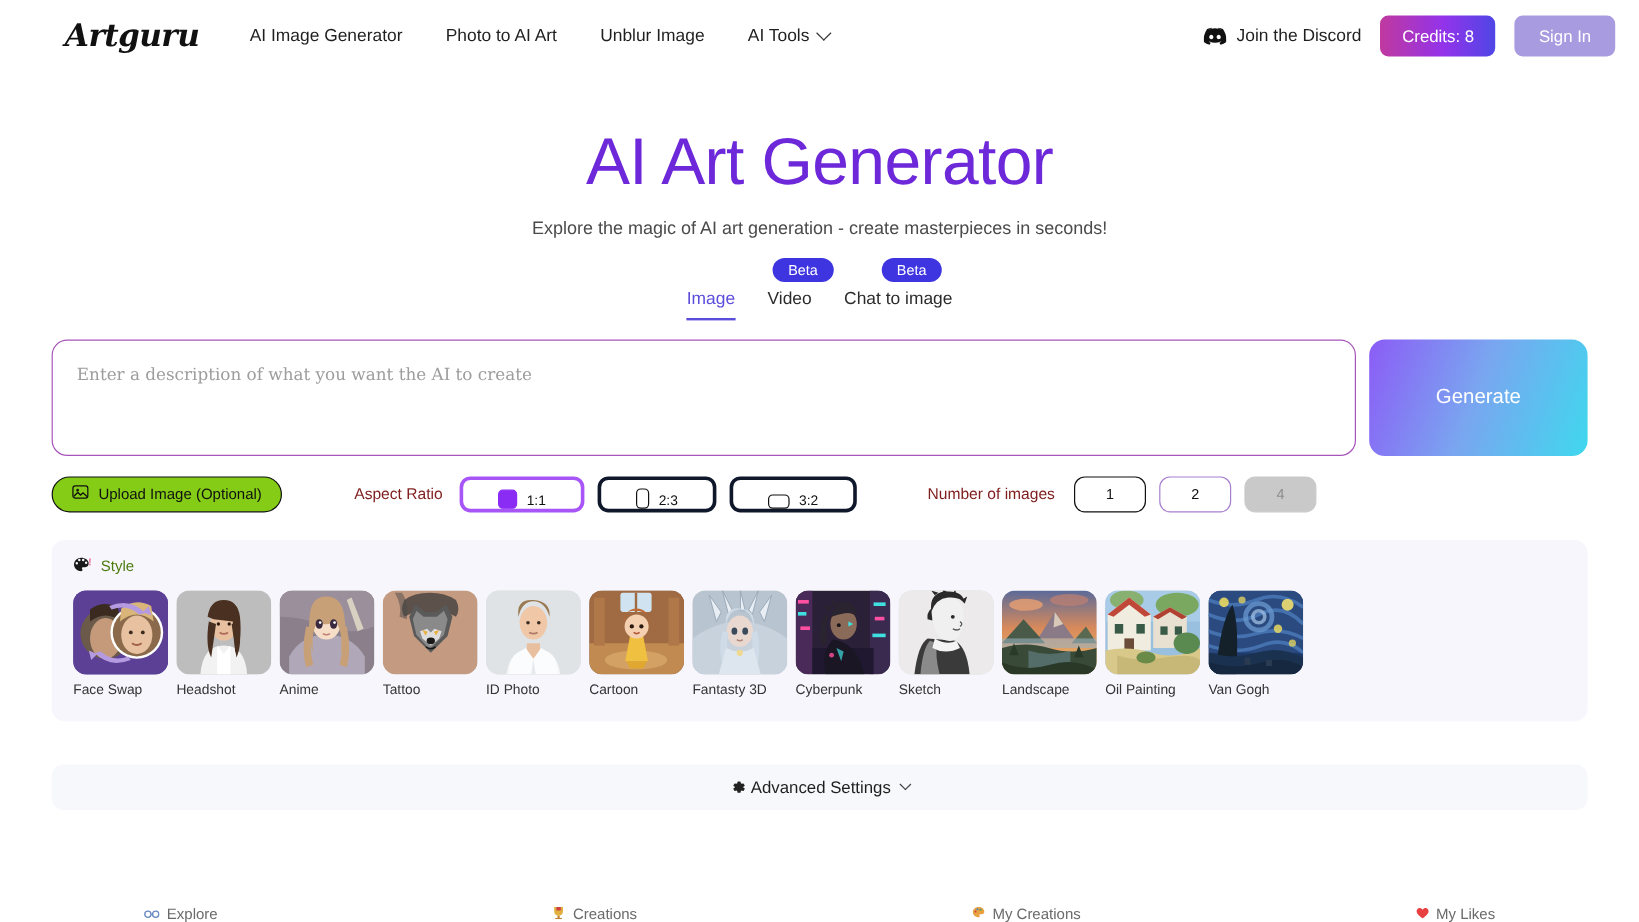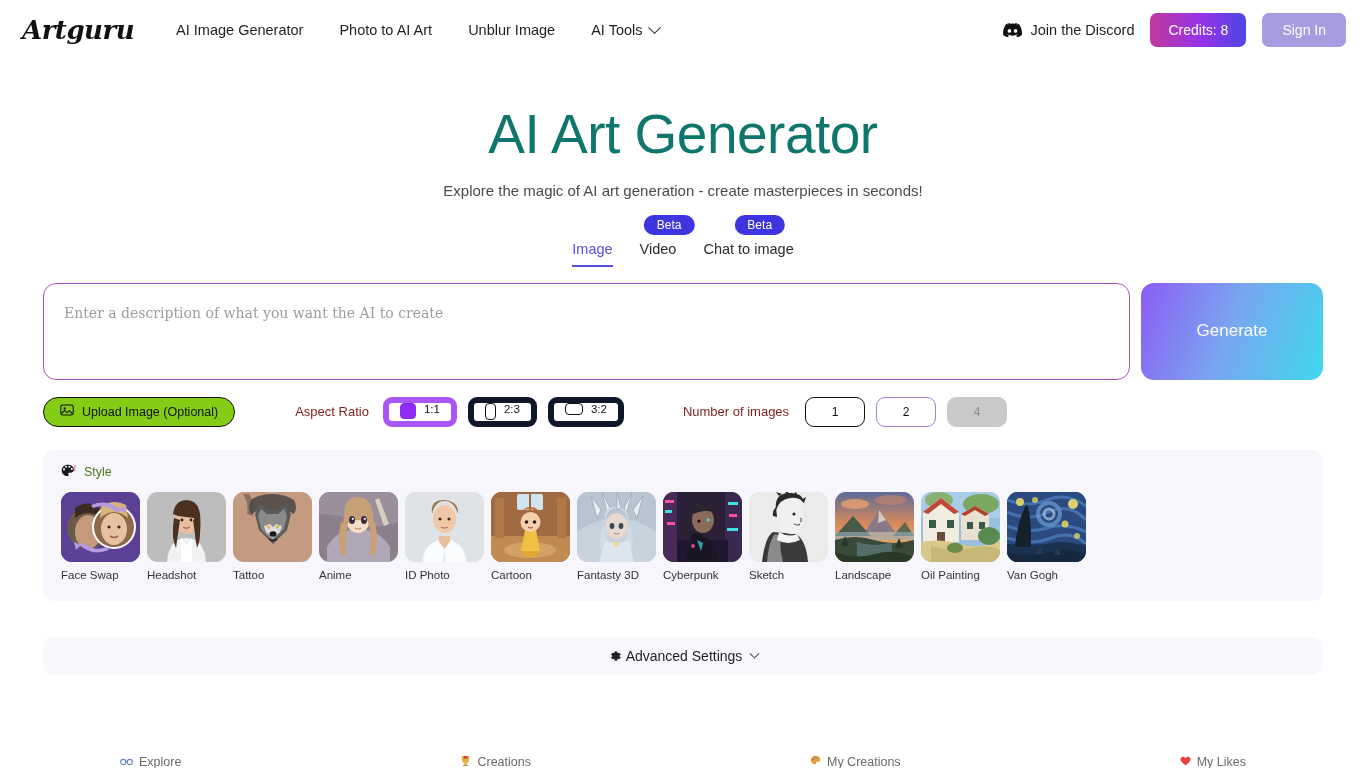--- a/index.html
+++ b/index.html
@@ -12,20 +12,21 @@
   }
 
   
   .header {
     height: 60px;
     display: flex;
     align-items: center;
     padding: 0 20px 0 22px;
     background: #fff;
     position: relative;
+    margin-left: 32px;
   }
   .logo {
     font-family: "DejaVu Serif", serif;
     font-size: 26px;
     font-weight: 700;
     font-style: italic;
     letter-spacing: -0.5px;
     color: #111;
     margin-right: 42px;
     user-select: none;
@@ -79,21 +80,21 @@
     border: none;
     font-family: inherit;
   }
 
   
   .hero { text-align: center; padding-top: 46px; }
   .hero h1 {
     font-size: 55px;
     font-weight: 400;
     letter-spacing: -0.5px;
-    color: #0f766e;
+    color: #6d28d9;
     line-height: 1.05;
   }
   .hero p {
     font-size: 15px;
     color: #4b4b4b;
     margin-top: 18px;
   }
 
   
   .tabs {
@@ -187,25 +188,25 @@
     cursor: pointer;
     font-family: inherit;
   }
   .ctl-label {
     font-size: 13px;
     color: #7f1d1d;
     white-space: nowrap;
   }
   .ratio-group { display: flex; gap: 11px; }
   .ratio-btn {
-    display: flex; align-items: flex-start; gap: 8px;
-    border: 6px solid #0f172a;
+    display: flex; align-items: flex-end; gap: 8px;
+    border: 3px solid #0f172a;
     border-radius: 9px;
     height: 30px;
-    padding: 0 11px;
+    padding: 0 29px;
     background: #fff;
     cursor: pointer;
     font-size: 11.5px;
     color: #111;
     font-family: inherit;
   }
   .ratio-btn.sel { border-color: #a855f7; }
   .sw { border: 1.6px solid #111; display:block; }
   .sw.filled { background: #8b2cf5; border-color:#8b2cf5; width:16px;height:16px;border-radius:4px; }
   .sw.p23 { width: 11px; height: 17px; border-radius: 4px; }
@@ -449,54 +450,54 @@
           <path d="M36 35q3.5 2.5 7 0" stroke="#b06a5a" stroke-width="1.5" fill="none"></path>
           <path d="M34 46l5.5 7 5.5-7v24h-11z" fill="#fff"></path>
         </svg>
       </div>
       <div class="style-label">Headshot</div>
     </div>
 
     <div class="style-item">
       <div class="thumb">
         <svg width="79" height="70" viewBox="0 0 79 70" style="display:block">
-          <rect width="79" height="70" fill="#c49a80"></rect>
-          <path d="M18 8q8-6 21-6t22 6q4 8 0 14l-8-4-13 4-14-4-8 4q-4-6 0-14z" fill="#3a3a3a" opacity=".75"></path>
-          <path d="M22 22l5-10 8 6h10l8-6 5 10-4 16-14 14-14-14z" fill="#5a5a5a"></path>
-          <path d="M25 24l3-7 6 5 11 0 6-5 3 7-3 13-12 12-11-12z" fill="#8a8a8a"></path>
-          <path d="M31 34l6-2 3 3 3-3 6 2-2 6-7 6-7-6z" fill="#ddd"></path>
-          <path d="M33 33l4.5 1.5-2 3z" fill="#e8b040"></path>
-          <path d="M47 33l-4.5 1.5 2 3z" fill="#e8b040"></path>
-          <ellipse cx="40" cy="42" rx="3.5" ry="2.8" fill="#1a1a1a"></ellipse>
-          <path d="M36 47q4 3 8 0" stroke="#1a1a1a" stroke-width="1.3" fill="none"></path>
-          <path d="M10 2q6 10 4 20l6 2q2-14-4-22z" fill="#4a4a4a" opacity=".5"></path>
-        </svg>
-      </div>
-      <div class="style-label">Tattoo</div>
-    </div>
-
-    <div class="style-item">
-      <div class="thumb">
-        <svg width="79" height="70" viewBox="0 0 79 70" style="display:block">
           <rect width="79" height="70" fill="#8a7f8a"></rect>
           <path d="M0 0h79v30q-20 8-40 0T0 22z" fill="#9a8f9a"></path>
           <path d="M8 55q10-18 31-18t32 18v15H8z" fill="#b0a8b8"></path>
           <ellipse cx="39" cy="27" rx="12" ry="14" fill="#f5ddc8"></ellipse>
           <path d="M25 22q1-17 14-17t15 17q3 18-3 30 2-20-5-26-7 4-14 1-6 6-4 25-5-12-3-30z" fill="#c8a078"></path>
           <path d="M22 30q-4 20 0 34l6-2q-4-16-1-31z" fill="#c8a078"></path>
           <path d="M56 30q4 20 0 34l-6-2q4-16 1-31z" fill="#c8a078"></path>
           <ellipse cx="33" cy="28" rx="3" ry="4" fill="#3a2a40"></ellipse>
           <ellipse cx="45" cy="28" rx="3" ry="4" fill="#3a2a40"></ellipse>
           <circle cx="33.8" cy="26.8" r="1.1" fill="#fff"></circle>
             <circle cx="45.8" cy="26.8" r="1.1" fill="#fff"></circle>
           <path d="M36 36q3 2 6 0" stroke="#c08070" stroke-width="1.2" fill="none"></path>
           <path d="M60 6l10 26-5 2-9-26z" fill="#d8d0c0"></path>
         </svg>
       </div>
       <div class="style-label">Anime</div>
+    </div>
+
+    <div class="style-item">
+      <div class="thumb">
+        <svg width="79" height="70" viewBox="0 0 79 70" style="display:block">
+          <rect width="79" height="70" fill="#c49a80"></rect>
+          <path d="M18 8q8-6 21-6t22 6q4 8 0 14l-8-4-13 4-14-4-8 4q-4-6 0-14z" fill="#3a3a3a" opacity=".75"></path>
+          <path d="M22 22l5-10 8 6h10l8-6 5 10-4 16-14 14-14-14z" fill="#5a5a5a"></path>
+          <path d="M25 24l3-7 6 5 11 0 6-5 3 7-3 13-12 12-11-12z" fill="#8a8a8a"></path>
+          <path d="M31 34l6-2 3 3 3-3 6 2-2 6-7 6-7-6z" fill="#ddd"></path>
+          <path d="M33 33l4.5 1.5-2 3z" fill="#e8b040"></path>
+          <path d="M47 33l-4.5 1.5 2 3z" fill="#e8b040"></path>
+          <ellipse cx="40" cy="42" rx="3.5" ry="2.8" fill="#1a1a1a"></ellipse>
+          <path d="M36 47q4 3 8 0" stroke="#1a1a1a" stroke-width="1.3" fill="none"></path>
+          <path d="M10 2q6 10 4 20l6 2q2-14-4-22z" fill="#4a4a4a" opacity=".5"></path>
+        </svg>
+      </div>
+      <div class="style-label">Tattoo</div>
     </div>
 
     <div class="style-item">
       <div class="thumb">
         <svg width="79" height="70" viewBox="0 0 79 70" style="display:block">
           <rect width="79" height="70" fill="#dfe3e6"></rect>
           <path d="M17 70q3-22 22.5-22T62 70z" fill="#f4f6f8"></path>
           <path d="M34 44h11v10l-5.5 7L34 54z" fill="#e8c0a0"></path>
           <ellipse cx="39.5" cy="27" rx="11.5" ry="14" fill="#f0c8a8"></ellipse>
           <path d="M27 22q3-13 12.5-13T53 22q1-13-13.5-14T27 22z" fill="#9a7a52"></path>

